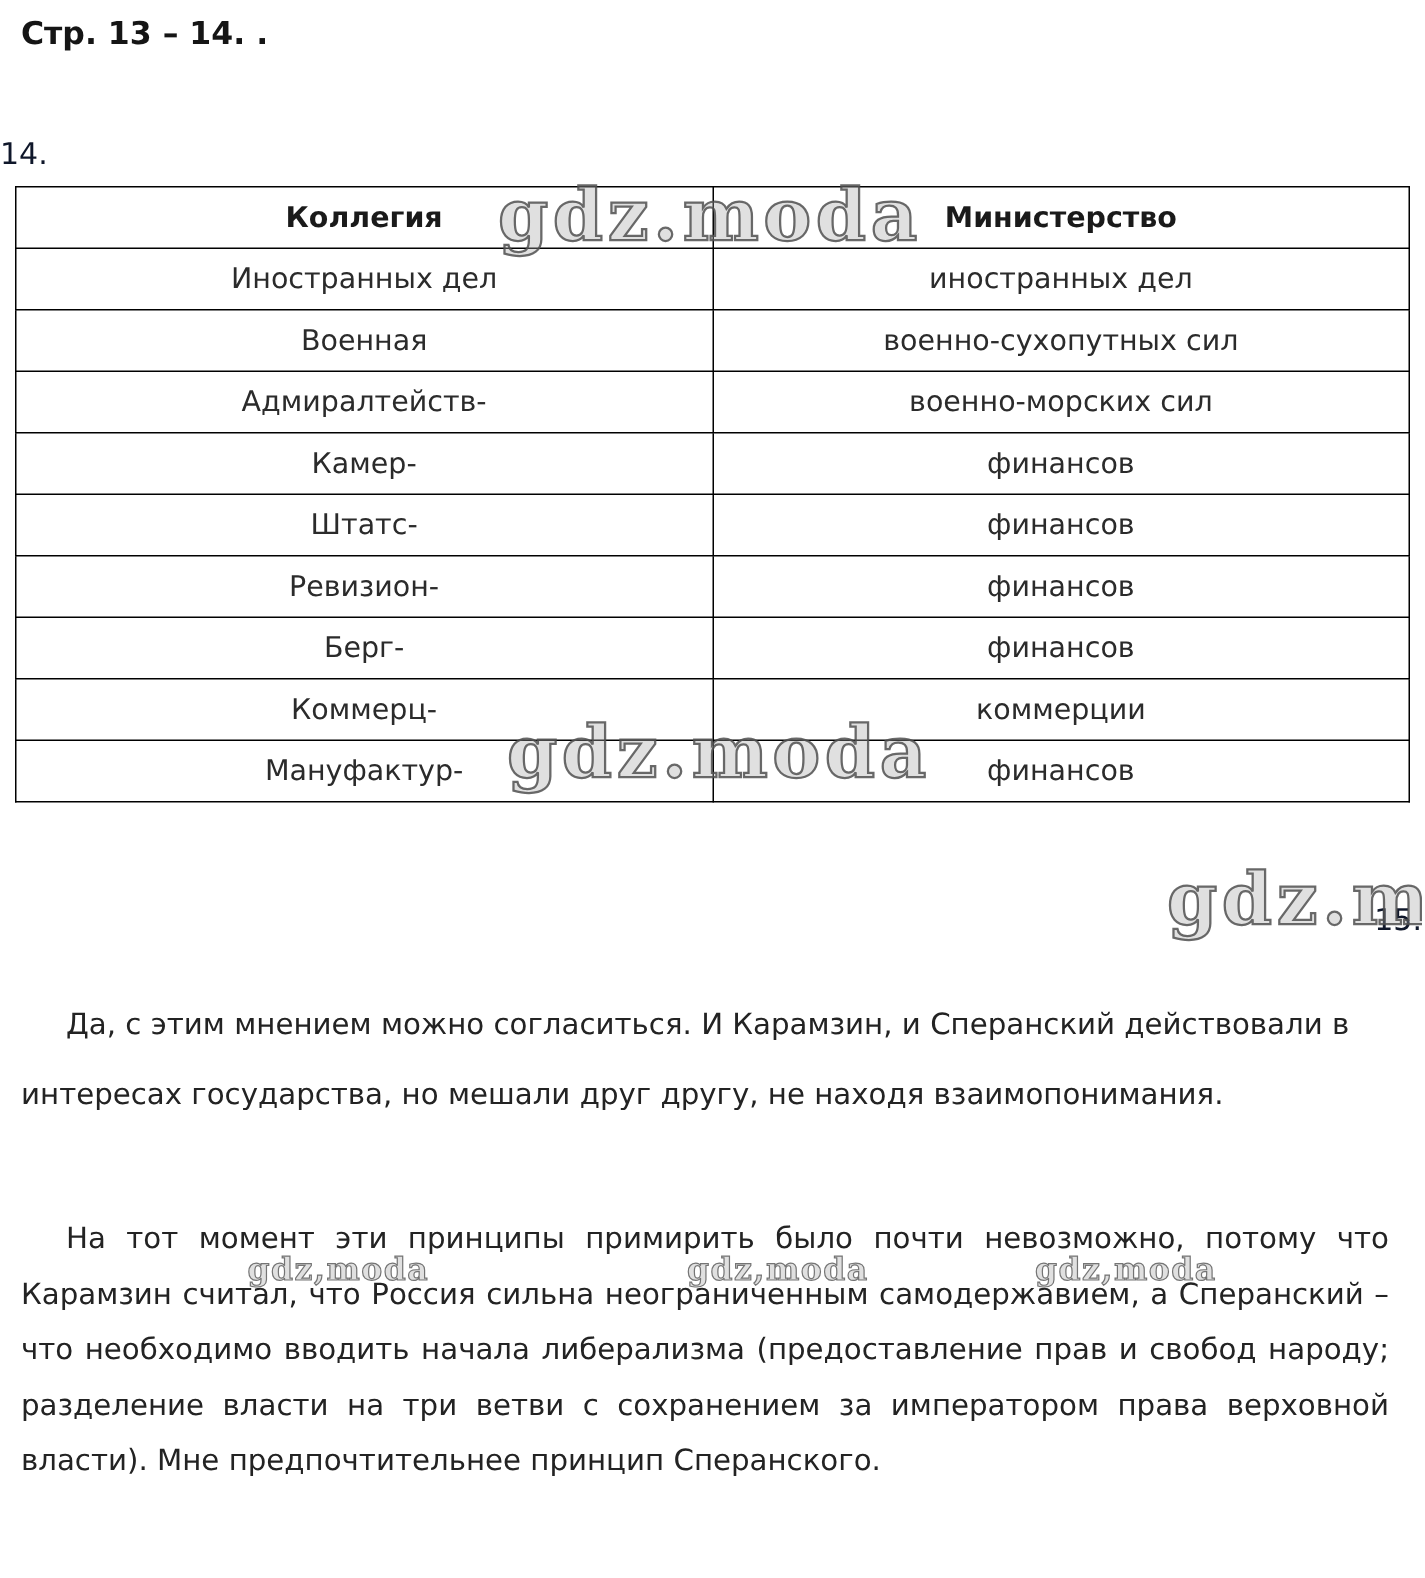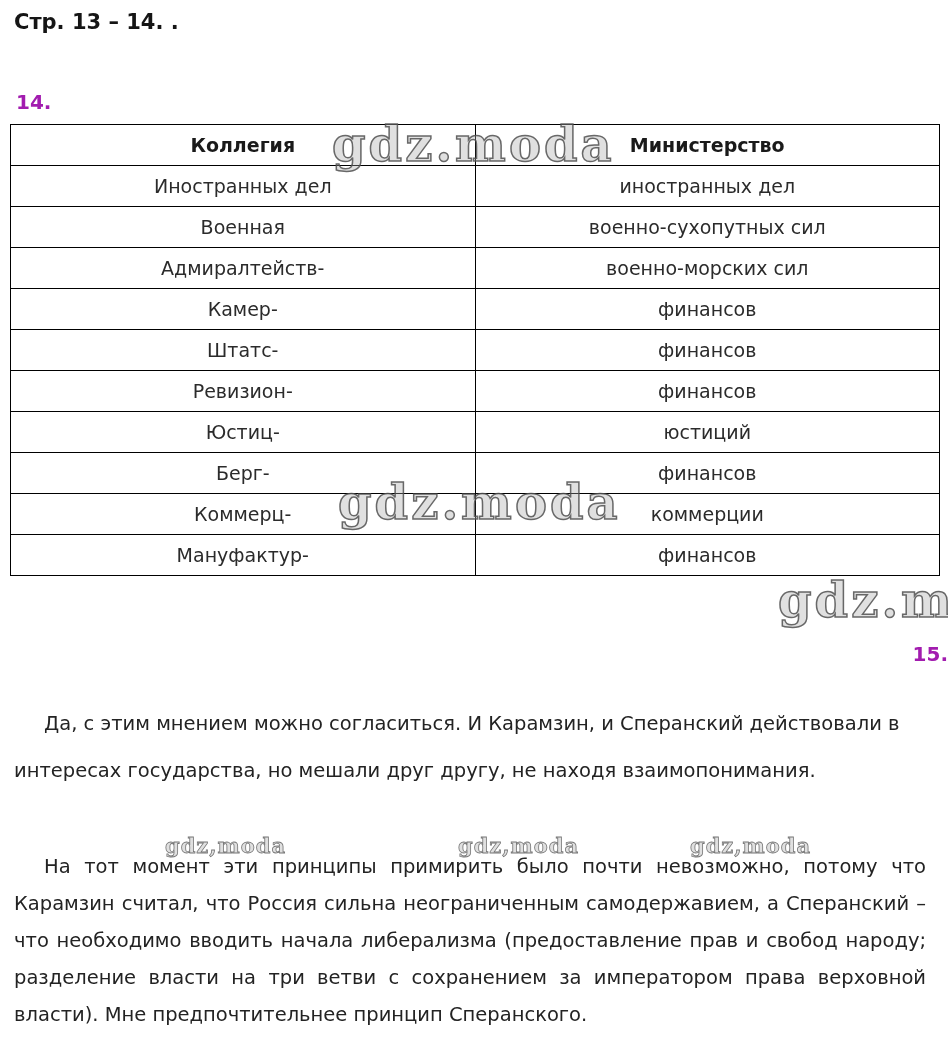--- a/index.html
+++ b/index.html
@@ -17,23 +17,23 @@
     color: #1f1f1f;
   }
   .doc-header {
     padding: 10px 0 0 14px;
     font-size: 21px;
     font-weight: bold;
     color: #151515;
   }
   .section-label {
     font-size: 20px;
-    font-weight: bold;
-    color: #a21caf;
-    margin-left: 16px;
+    font-weight: normal;
+    color: #0f172a;
+    margin-left: 0;
   }
   .section-label.first {
     margin-top: 56px;
   }
   .section-label.second {
     margin-top: 66px;
     text-align: right;
   }
   table.colleges {
     width: 930px;
@@ -124,24 +124,20 @@
       </tr>
       <tr>
         <td>Штатс-</td>
         <td>финансов</td>
       </tr>
       <tr>
         <td>Ревизион-</td>
         <td>финансов</td>
       </tr>
       <tr>
-        <td>Юстиц-</td>
-        <td>юстиций</td>
-      </tr>
-      <tr>
         <td>Берг-</td>
         <td>финансов</td>
       </tr>
       <tr>
         <td>Коммерц-</td>
         <td>коммерции</td>
       </tr>
       <tr>
         <td>Мануфактур-</td>
         <td>финансов</td>

